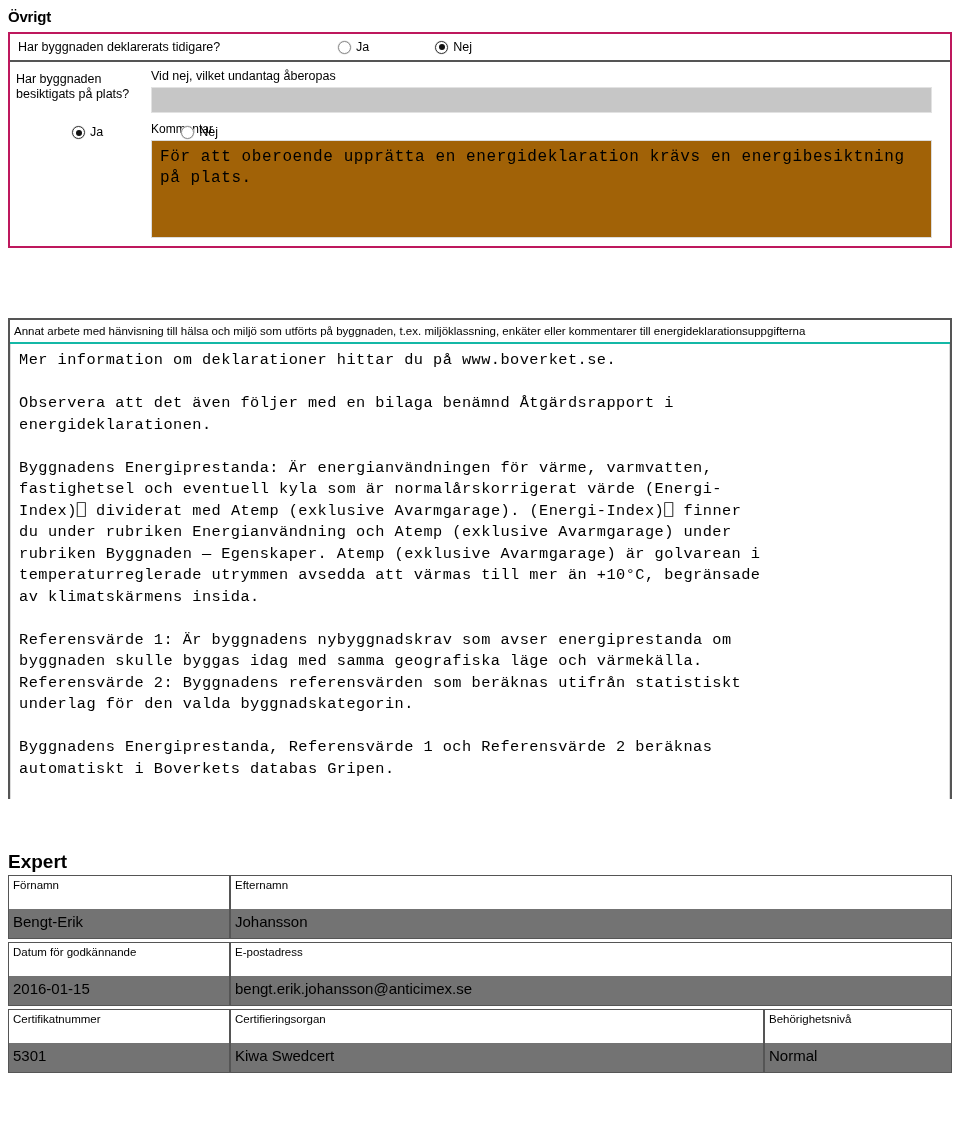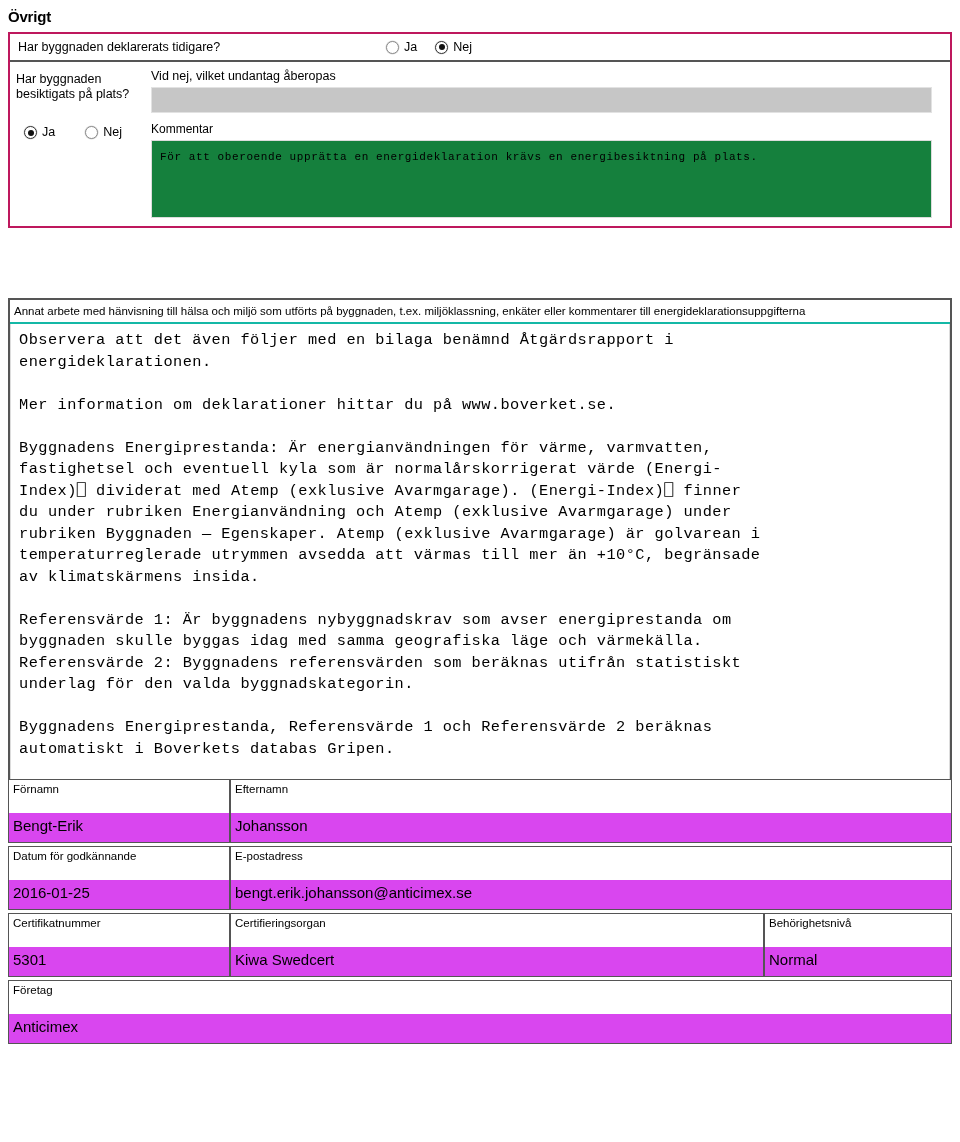--- a/index.html
+++ b/index.html
@@ -55,20 +55,21 @@
   .radio-group {
     display: flex;
     align-items: center;
     gap: 18px;
     padding-right: 470px;
   }
   .radio-opt {
     display: flex;
     align-items: center;
     gap: 5px;
+    margin-left: 48px;
   }
   .radio {
     width: 13px;
     height: 13px;
     border-radius: 50%;
     border: 1.6px solid #8b8b8b;
     background: #ffffff;
     box-sizing: border-box;
     position: relative;
     display: inline-block;
@@ -133,27 +134,27 @@
     border: 1px solid #e2e2e2;
     box-sizing: border-box;
   }
   .kommentar-label {
     font-size: 12px;
     line-height: 15px;
     margin: 9px 0 3px 0;
   }
   .comment-box {
     width: 781px;
-    height: 78px;
+    height: 98px;
     border: 1px solid #dcdcdc;
-    background: #15803d;
+    background: #a16207;
     box-sizing: border-box;
     padding: 6px 8px 0 8px;
     font-family: "Liberation Mono", monospace;
-    font-size: 11px;
+    font-size: 16px;
     line-height: 21px;
     letter-spacing: 0.6px;
   }
 
   
   .annat-box {
     border: 2px solid #555555;
     border-bottom: none;
     box-sizing: border-box;
     width: 944px;
@@ -207,21 +208,21 @@
   .cell .lbl {
     font-size: 11.5px;
     line-height: 14px;
     padding: 2px 4px 17px 4px;
     background: #ffffff;
   }
   .cell .val {
     font-size: 15px;
     line-height: 18px;
     padding: 4px 4px 6px 4px;
-    background: #d946ef;
+    background: #737373;
     min-height: 19px;
   }
   .row-gap { height: 3px; }
 </style>
 </head>
 <body>
 
 <div class="page">
 
   <div class="section-heading">Övrigt</div>
@@ -264,39 +265,40 @@
         <div class="kommentar-label">Kommentar</div>
         <div class="comment-box">För att oberoende upprätta en energideklaration krävs en
 energibesiktning på plats.</div>
       </div>
     </div>
   </div>
 
   <div class="annat-box">
     <div class="annat-label">Annat arbete med hänvisning till hälsa och miljö som utförts på byggnaden, t.ex. miljöklassning, enkäter eller kommentarer till energideklarationsuppgifterna</div>
     <div class="annat-body">
+      <p>Mer information om deklarationer hittar du på www.boverket.se.</p>
       <p>Observera att det även följer med en bilaga benämnd Åtgärdsrapport i
 energideklarationen.</p>
-      <p>Mer information om deklarationer hittar du på www.boverket.se.</p>
       <p>Byggnadens Energiprestanda: Är energianvändningen för värme, varmvatten,
 fastighetsel och eventuell kyla som är normalårskorrigerat värde (Energi-
 Index)⎕ dividerat med Atemp (exklusive Avarmgarage). (Energi-Index)⎕ finner
 du under rubriken Energianvändning och Atemp (exklusive Avarmgarage) under
 rubriken Byggnaden — Egenskaper. Atemp (exklusive Avarmgarage) är golvarean i
 temperaturreglerade utrymmen avsedda att värmas till mer än +10°C, begränsade
 av klimatskärmens insida.</p>
       <p>Referensvärde 1: Är byggnadens nybyggnadskrav som avser energiprestanda om
 byggnaden skulle byggas idag med samma geografiska läge och värmekälla.
 Referensvärde 2: Byggnadens referensvärden som beräknas utifrån statistiskt
 underlag för den valda byggnadskategorin.</p>
       <p>Byggnadens Energiprestanda, Referensvärde 1 och Referensvärde 2 beräknas
 automatiskt i Boverkets databas Gripen.</p>
     </div>
   </div>
 
+  <div class="expert-heading">Expert</div>
 
   <table class="tbl">
     <colgroup>
       <col style="width:222px">
       <col style="width:534px">
       <col style="width:188px">
     </colgroup>
     <tbody>
       <tr>
         <td>
@@ -312,21 +314,21 @@
           </div>
         </td>
       </tr>
       <tr class="row-gap">
           <td colspan="3"></td>
         </tr>
       <tr>
         <td>
           <div class="cell">
             <div class="lbl">Datum för godkännande</div>
-            <div class="val">2016-01-25</div>
+            <div class="val">2016-01-15</div>
           </div>
         </td>
         <td colspan="2">
           <div class="cell">
             <div class="lbl">E-postadress</div>
             <div class="val">bengt.erik.johansson@anticimex.se</div>
           </div>
         </td>
       </tr>
       <tr class="row-gap">
@@ -348,24 +350,16 @@
         <td>
           <div class="cell">
             <div class="lbl">Behörighetsnivå</div>
             <div class="val">Normal</div>
           </div>
         </td>
       </tr>
       <tr class="row-gap">
           <td colspan="3"></td>
         </tr>
-      <tr>
-        <td colspan="3">
-          <div class="cell">
-            <div class="lbl">Företag</div>
-            <div class="val">Anticimex</div>
-          </div>
-        </td>
-      </tr>
     </tbody>
   </table>
 
 </div>
 
 </body></html>

